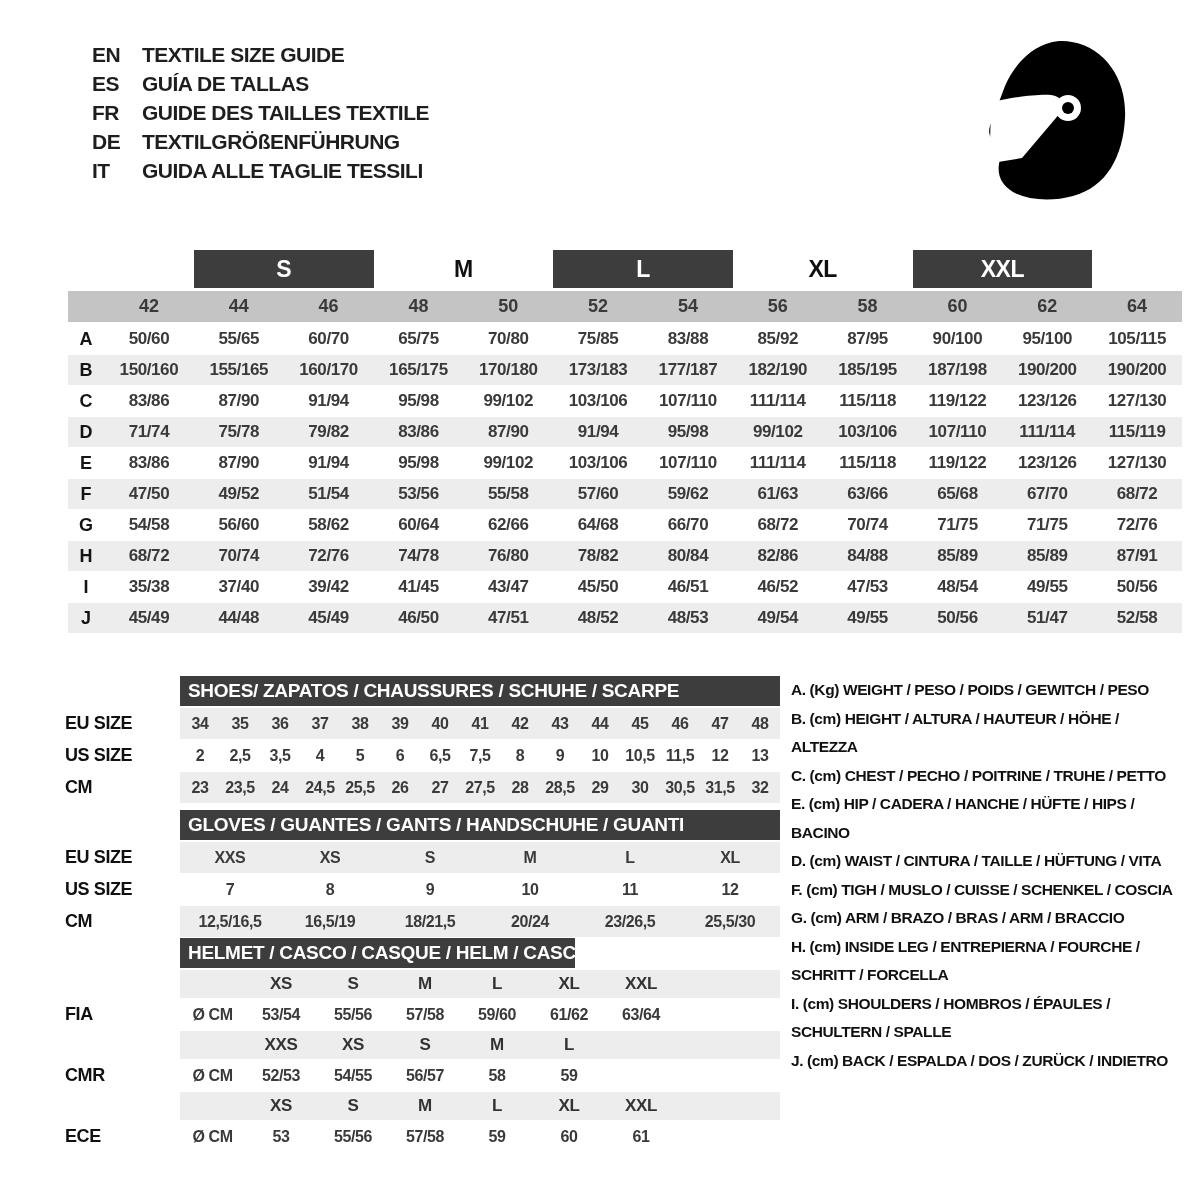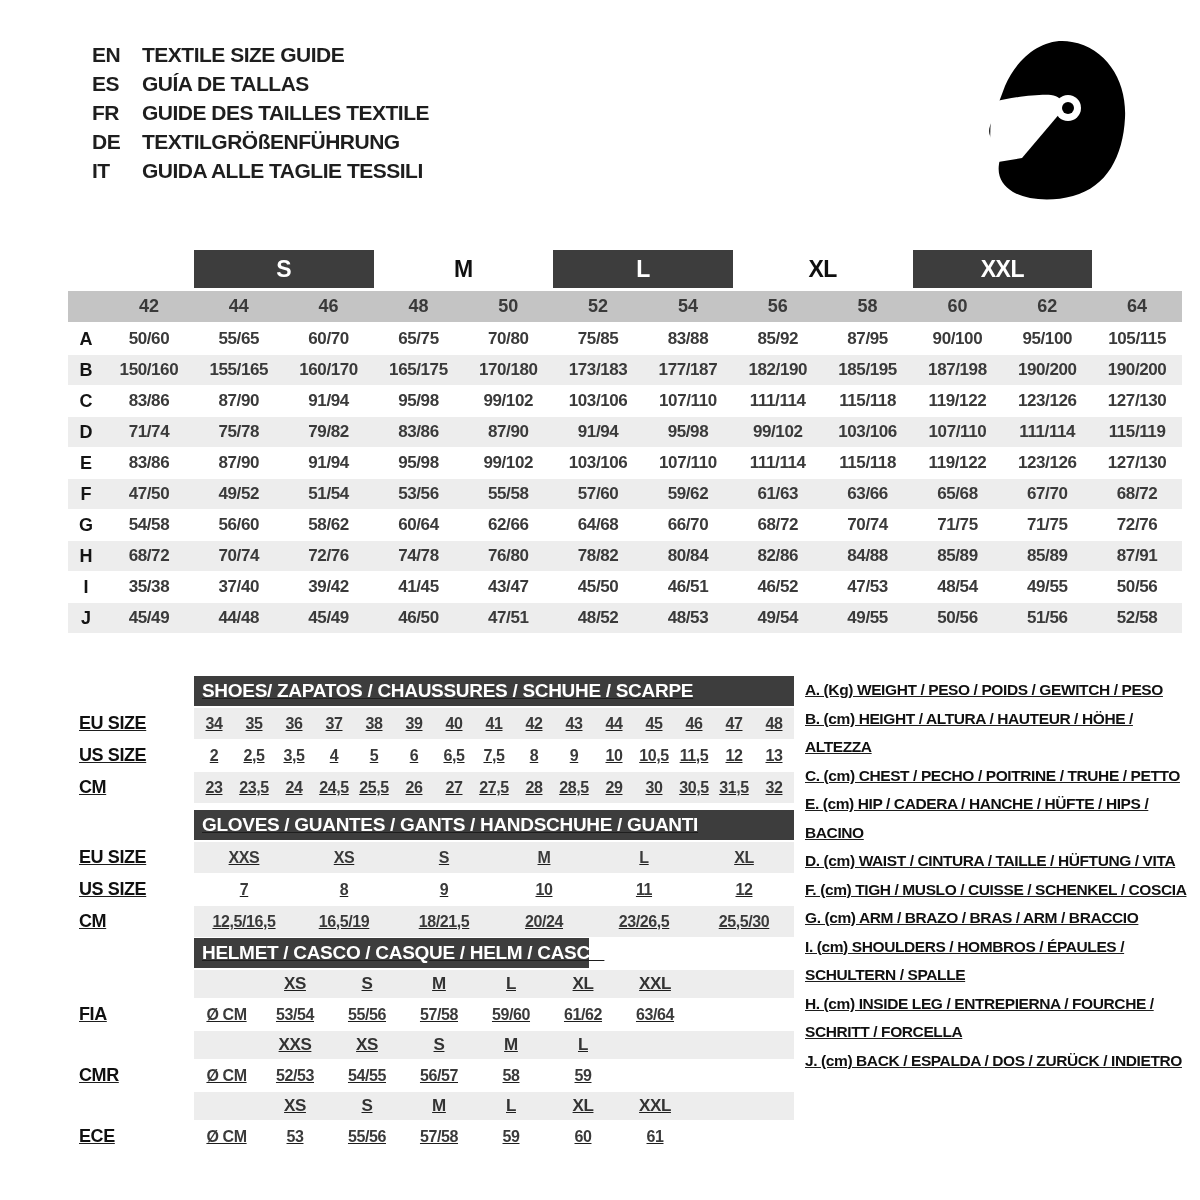--- a/index.html
+++ b/index.html
@@ -26,21 +26,21 @@
   .size-box{background:#3d3d3d;color:#fff;height:38px;display:flex;align-items:center;justify-content:center;font-size:23px;letter-spacing:-0.5px;}
   .size-plain{display:flex;align-items:center;justify-content:center;font-size:23px;color:#101010;letter-spacing:-0.5px;}
   .num-header{height:31px;background:#c4c4c4;margin-bottom:2px;}
   .num-cell{text-align:center;font-size:18px;color:#3a3a3a;}
   .trow{height:30px;margin-bottom:1px;}
   .trow.shaded{background:#ededed;}
   .row-label{text-align:center;font-size:18px;color:#141414;}
   .tcell{text-align:center;font-size:17px;color:#3a3a3a;letter-spacing:-0.4px;white-space:nowrap;}
 
   
-  .lower{position:absolute;left:79px;top:676px;width:1122px;display:flex;text-decoration:underline;}
+  .lower{position:absolute;left:65px;top:676px;width:1122px;display:flex;}
   .lower-left{width:718px;flex:none;}
   .legend{width:402px;margin-left:8px;}
   .legend-item{font-size:15.5px;line-height:28.5px;letter-spacing:-0.4px;color:#101010;}
 
   .sec{margin-bottom:0;}
   .sec.gap-s{margin-top:7px;}
   .sec.gap-l{}
   .bar-row{display:flex;margin-bottom:2px;}
   .gutter{width:115px;flex:none;display:flex;align-items:center;font-size:18px;color:#101010;letter-spacing:-0.4px;}
   .bar{width:600px;height:30px;background:#3d3d3d;color:#fff;display:flex;align-items:center;
@@ -259,21 +259,21 @@
           <div class="tcell">45/49</div>
           <div class="tcell">44/48</div>
           <div class="tcell">45/49</div>
           <div class="tcell">46/50</div>
           <div class="tcell">47/51</div>
           <div class="tcell">48/52</div>
           <div class="tcell">48/53</div>
           <div class="tcell">49/54</div>
           <div class="tcell">49/55</div>
           <div class="tcell">50/56</div>
-          <div class="tcell">51/56</div>
+          <div class="tcell">51/47</div>
           <div class="tcell">52/58</div>
         </div>
       </div>
   </div>
 
   <div class="lower">
     <div class="lower-left">
 
       <div class="sec">
         <div class="bar-row">
@@ -470,19 +470,19 @@
     </div>
 
     <div class="legend">
         <div class="legend-item">A. (Kg) WEIGHT / PESO / POIDS / GEWITCH / PESO</div>
         <div class="legend-item">B. (cm) HEIGHT / ALTURA / HAUTEUR / HÖHE / ALTEZZA</div>
         <div class="legend-item">C. (cm) CHEST / PECHO / POITRINE / TRUHE / PETTO</div>
         <div class="legend-item">E. (cm) HIP / CADERA / HANCHE / HÜFTE / HIPS / BACINO</div>
         <div class="legend-item">D. (cm) WAIST / CINTURA / TAILLE / HÜFTUNG / VITA</div>
         <div class="legend-item">F. (cm) TIGH / MUSLO / CUISSE / SCHENKEL / COSCIA</div>
         <div class="legend-item">G. (cm) ARM / BRAZO / BRAS / ARM / BRACCIO</div>
+        <div class="legend-item">H. (cm) INSIDE LEG / ENTREPIERNA / FOURCHE / SCHRITT / FORCELLA</div>
         <div class="legend-item">I. (cm) SHOULDERS / HOMBROS / ÉPAULES / SCHULTERN / SPALLE</div>
-        <div class="legend-item">H. (cm) INSIDE LEG / ENTREPIERNA / FOURCHE / SCHRITT / FORCELLA</div>
         <div class="legend-item">J. (cm) BACK / ESPALDA / DOS / ZURÜCK / INDIETRO</div>
       </div>
   </div>
 
 </div>
 
 </body></html>

